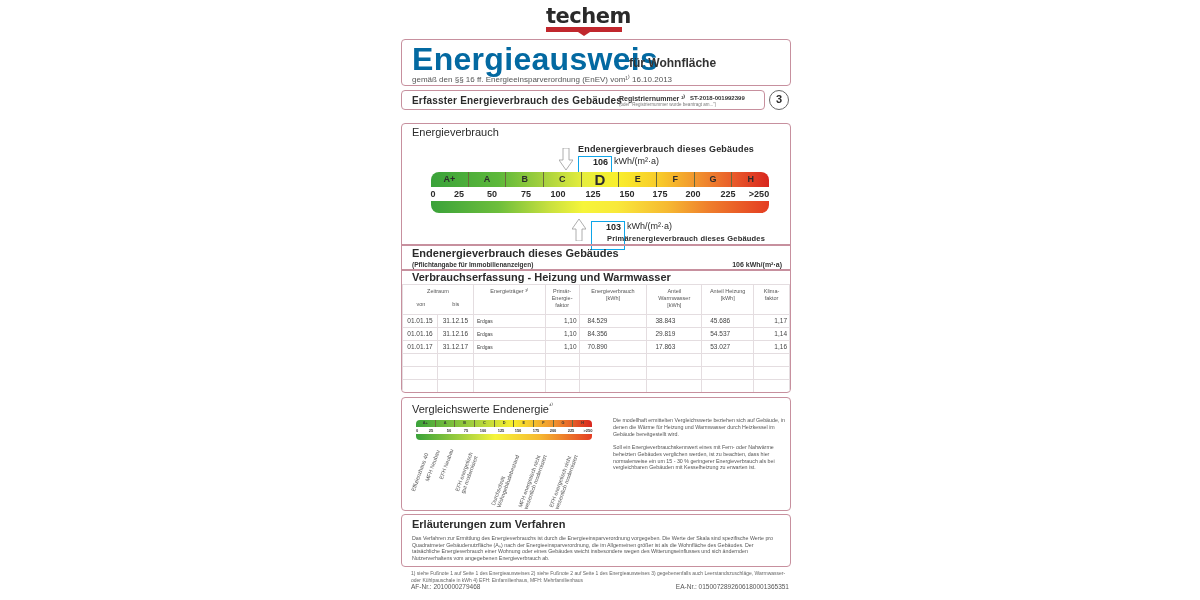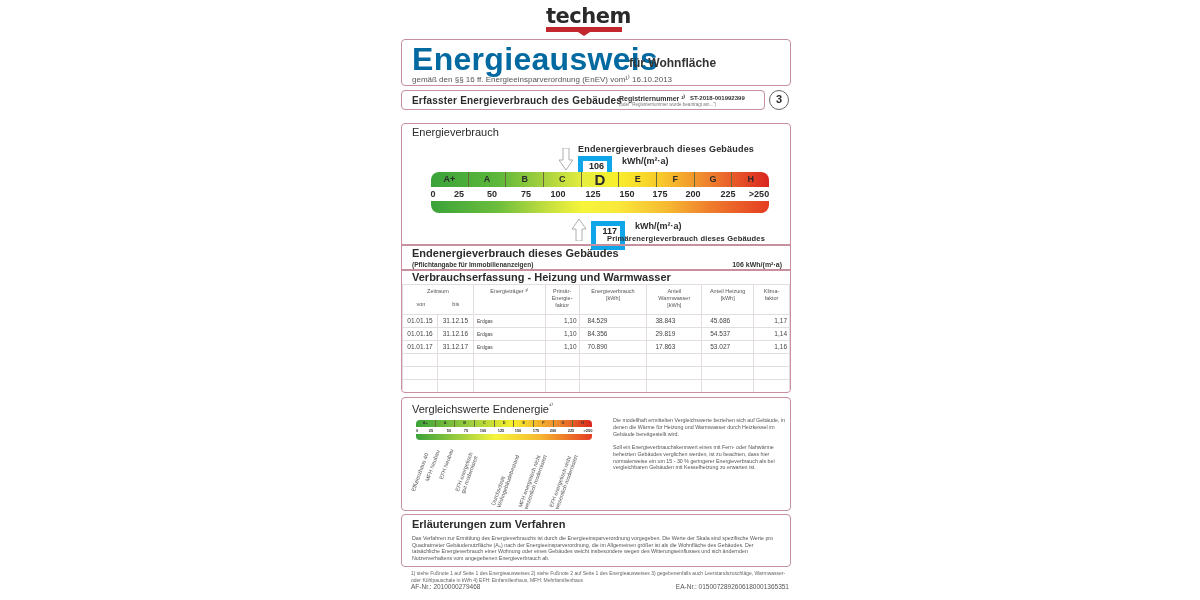--- a/index.html
+++ b/index.html
@@ -30,22 +30,22 @@
 
     .scale-top { position: absolute; left: 29px; top: 48px; width: 338px; height: 15px; border-radius: 8px 8px 0 0; background: linear-gradient(to right, #3aa23a 0%, #5db83a 20%, #a4d03e 33%, #e6ee3e 45%, #f9ef2c 55%, #f8c92a 68%, #f08c2e 80%, #e8582a 90%, #d8261e 100%); display: flex; }
     .scale-top .cls { flex: 1; text-align: center; font-size: 9px; font-weight: bold; color: #2b2b2b; line-height: 15px; border-right: 1px solid #6a6a3a; }
     .scale-top .cls:last-child { border-right: none; }
     .scale-top .cls.big { font-size: 15px; line-height: 15px; }
     .scale-ticks { position: absolute; left: 29px; top: 65px; width: 338px; height: 12px; }
     .tick { position: absolute; font-size: 9px; font-weight: bold; color: #2b2b2b; transform: translateX(-50%); }
     .scale-bottom { position: absolute; left: 29px; top: 77px; width: 338px; height: 12px; border-radius: 0 0 8px 8px; background: linear-gradient(to right, #3aa23a 0%, #6dbe3c 20%, #c8e03f 35%, #f6f53a 45%, #f9e93a 55%, #f6b931 70%, #ef7f2c 82%, #e43c22 100%); }
 
     .arrow-down { position: absolute; width: 14px; height: 22px; }
-    .val-box { position: absolute; border: 5px solid #0ea5e9; background: #fff; font-size: 9px; font-weight: bold; text-align: right; padding-right: 3px; height: 29px; line-height: 10px; }
-    .unit { position: absolute; font-size: 9px; font-weight: bold; color: #2b2b2b; margin-left: 8px; }
+    .val-box { position: absolute; border: 1px solid #0ea5e9; background: #fff; font-size: 9px; font-weight: bold; text-align: right; padding-right: 3px; height: 29px; line-height: 10px; }
+    .unit { position: absolute; font-size: 9px; font-weight: normal; color: #2b2b2b; }
     .arrow-label { position: absolute; font-size: 9px; font-weight: bold; color: #2b2b2b; letter-spacing: 0.2px; }
     .arrow-label.small { font-size: 7.5px; margin-left: 16px; }
 
     .hline { position: absolute; left: 0; width: 100%; height: 1.5px; background: #c7909e; }
     .end-title { position: absolute; left: 10px; top: 123px; font-size: 11px; font-weight: bold; color: #2b2b2b; }
     .end-sub { position: absolute; left: 10px; top: 137px; font-size: 6.5px; font-weight: bold; color: #333; }
     .end-val { position: absolute; right: 8px; top: 137px; font-size: 7px; font-weight: bold; color: #333; }
     .verb-title { position: absolute; left: 10px; top: 147px; font-size: 11px; font-weight: bold; color: #2b2b2b; }
 
     table.cons { position: absolute; left: 0; top: 160px; width: 388px; border-collapse: collapse; font-size: 5.5px; color: #555; }
@@ -127,21 +127,21 @@
     <span class="tick" style="left:229px;">175</span>
     <span class="tick" style="left:262px;">200</span>
     <span class="tick" style="left:297px;">225</span>
     <span class="tick" style="left:328px;">&gt;250</span>
   </div>
   <div class="scale-bottom"></div>
 
   <svg class="arrow-down" style="left:170px; top:95px;" viewBox="0 0 14 22">
     <path d="M4 22 H10 V10 H14 L7 0 L0 10 H4 Z" fill="#fff" stroke="#999" stroke-width="0.8"></path>
   </svg>
-  <div class="val-box" style="left:189px; top:97px; width:34px;">117</div>
+  <div class="val-box" style="left:189px; top:97px; width:34px;">103</div>
   <div class="unit" style="left:225px; top:97px;">kWh/(m²·a)</div>
   <div class="arrow-label small" style="left:189px; top:110px;">Primärenergieverbrauch dieses Gebäudes</div>
 
   <div class="hline" style="top:120px;"></div>
   <div class="end-title">Endenergieverbrauch dieses Gebäudes</div>
   <div class="end-sub">(Pflichtangabe für Immobilienanzeigen)</div>
   <div class="end-val">106  kWh/(m²·a)</div>
   <div class="hline" style="top:145px;"></div>
 
   <div class="verb-title">Verbrauchserfassung - Heizung und Warmwasser</div>

